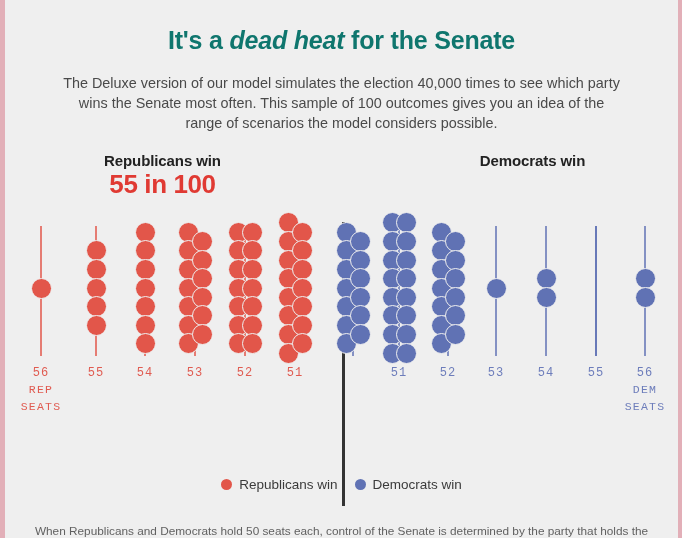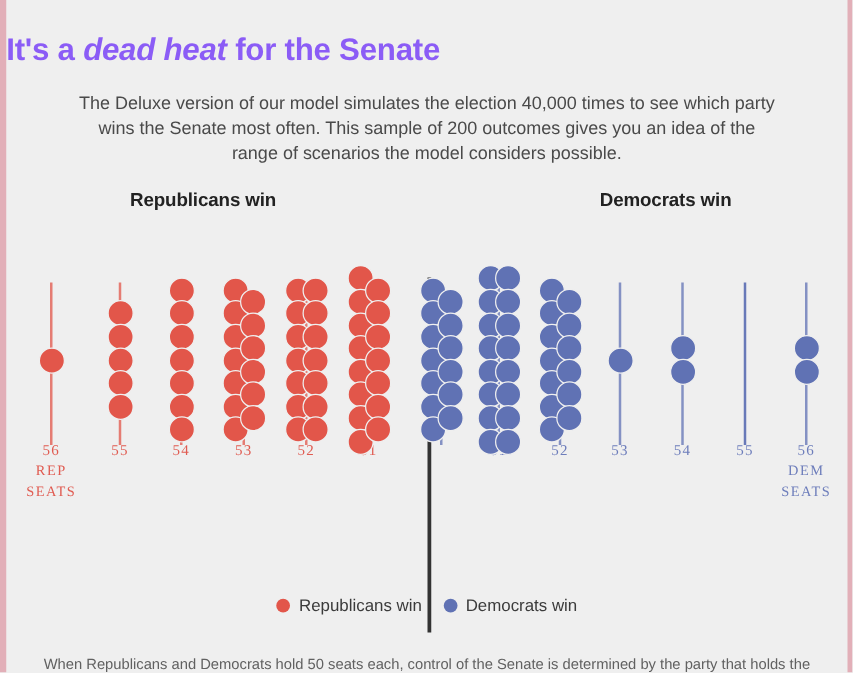--- a/index.html
+++ b/index.html
@@ -15,25 +15,25 @@
     background:#e2afb8;
   }
   #edge-right{
     position:absolute;right:0;top:0;width:4px;height:538px;
     background:#e2afb8;
   }
   .page{position:absolute;left:5px;top:0;width:673px;height:538px;}
 
   
   #title{
-    text-align:left;
+    text-align:center;
     font-size:25px;
     font-weight:bold;
     letter-spacing:-0.2px;
-    color:#8b5cf6;
+    color:#0f766e;
     padding-top:9px;
     line-height:1.15;
   }
   #title .ital{font-style:italic;}
   #subtitle{
     margin:18px auto 0 auto;
     width:560px;
     text-align:center;
     font-size:14.4px;
     line-height:1.42;
@@ -104,25 +104,25 @@
     text-align:center;
     font-size:11.5px;
     letter-spacing:1.3px;
     color:#4a4a4a;
     font-family:"Liberation Mono", monospace;
   }
 
   .tick-label{
     position:absolute;
     width:56px;margin-left:-28px;
-    top:134px;
+    top:147px;
     text-align:center;
     font-size:12px;
     letter-spacing:1px;
-    font-family:Liberation Serif, serif;
+    font-family:Liberation Mono, monospace;
     line-height:1.45;
   }
   .tick-label.rep{color:#e05b51;}
   .tick-label.dem{color:#6d7dbb;}
   .tick-label .sub{display:block;font-size:11.5px;letter-spacing:1.2px;}
 
   
   #legend{
     position:absolute;
     left:0;right:0;
@@ -151,25 +151,26 @@
 </head>
 <body>
 
 <div id="edge-left"></div>
 <div id="edge-right"></div>
 
 <div class="page">
 
   <h1 id="title"><span>It's a </span><span class="ital">dead heat</span><span> for the Senate</span></h1>
 
-  <p id="subtitle">The Deluxe version of our model simulates the election 40,000 times to see which party wins the Senate most often. This sample of 200 outcomes gives you an idea of the range of scenarios the model considers possible.</p>
+  <p id="subtitle">The Deluxe version of our model simulates the election 40,000 times to see which party wins the Senate most often. This sample of 100 outcomes gives you an idea of the range of scenarios the model considers possible.</p>
 
   <div id="callouts">
     <div class="callout" id="callout-rep">
       <div class="lbl">Republicans win</div>
+      <div class="num">55 in 100</div>
     </div>
     <div class="callout" id="callout-dem">
       <div class="lbl">Democrats win</div>
     </div>
   </div>
 
   <div id="plot">
     <div id="majority-line"></div>
 
   <div class="tick-label rep" style="left: 36px;"><span>56</span><span class="sub">REP</span><span class="sub">SEATS</span></div>

